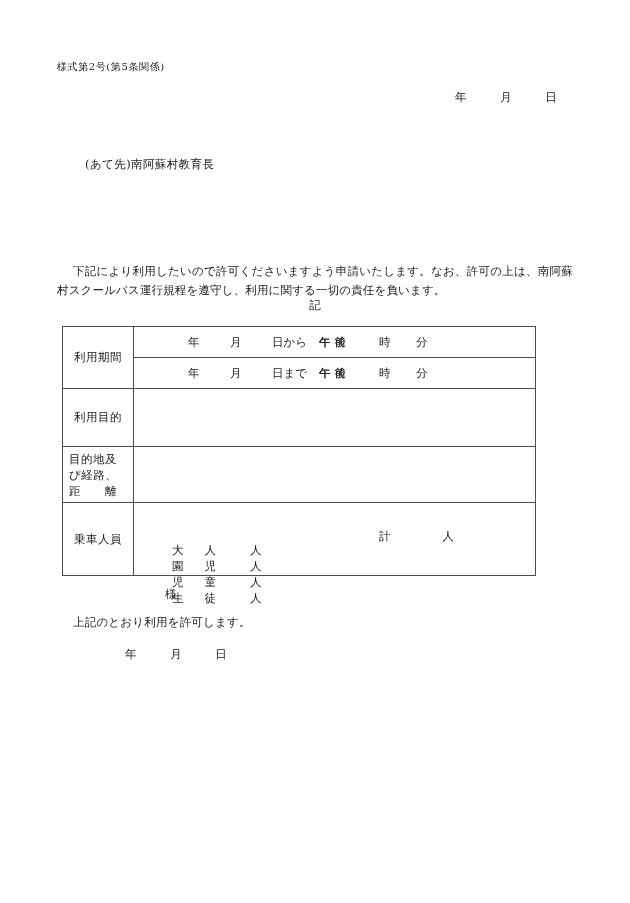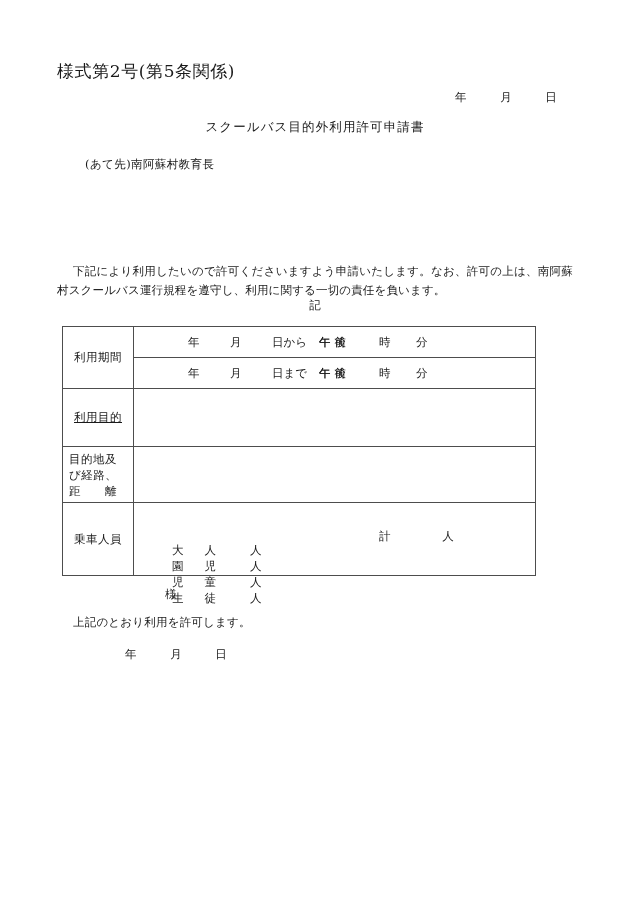--- a/index.html
+++ b/index.html
@@ -22,21 +22,21 @@
     background: #ffffff;
   }
 
   
   .abs { position: absolute; }
   .jp { font-family: "DejaVu Serif", "Liberation Serif", serif; }
 
   #form-number {
     left: 57px;
     top: 60px;
-    font-size: 17px;
+    font-size: 10px;
     letter-spacing: 0.6px;
     white-space: nowrap;
   }
 
   #date-line-top {
     left: 455px;
     top: 90px;
     font-size: 11.5px;
     white-space: nowrap;
   }
@@ -127,21 +127,21 @@
     width: 70px;
     text-align: center;
     letter-spacing: 0.5px;
   }
   .col-label .stacklines {
     line-height: 16px;
     text-align: left;
     padding-left: 6px;
   }
   .row-period-sub { height: 30px; }
-  .row-purpose { height: 57px; text-decoration: underline; }
+  .row-purpose { height: 57px; }
   .row-route { height: 55px; }
   .row-passengers { height: 72px; }
 
   
   .period-line {
     position: relative;
     height: 30px;
     white-space: nowrap;
     padding-left: 0;
   }
@@ -228,21 +228,20 @@
 <div class="page">
 
   <div class="abs jp" id="form-number">様式第2号(第5条関係)</div>
 
   <div class="abs jp" id="date-line-top">
     <span class="date-slot">年</span>
     <span class="date-slot">月</span>
     <span class="date-slot">日</span>
   </div>
 
-  <div class="abs jp" id="doc-title">スクールバス目的外利用許可申請書</div>
 
   <div class="abs jp" id="addressee">(あて先)南阿蘇村教育長</div>
 
 
   <div class="abs jp" id="body-paragraph">下記により利用したいので許可くださいますよう申請いたします。なお、許可の上は、南阿蘇村スクールバス運行規程を遵守し、利用に関する一切の責任を負います。</div>
 
   <div class="abs jp" id="ki-marker">記</div>
 
   <table class="abs jp" id="main-table">
     <tbody>

